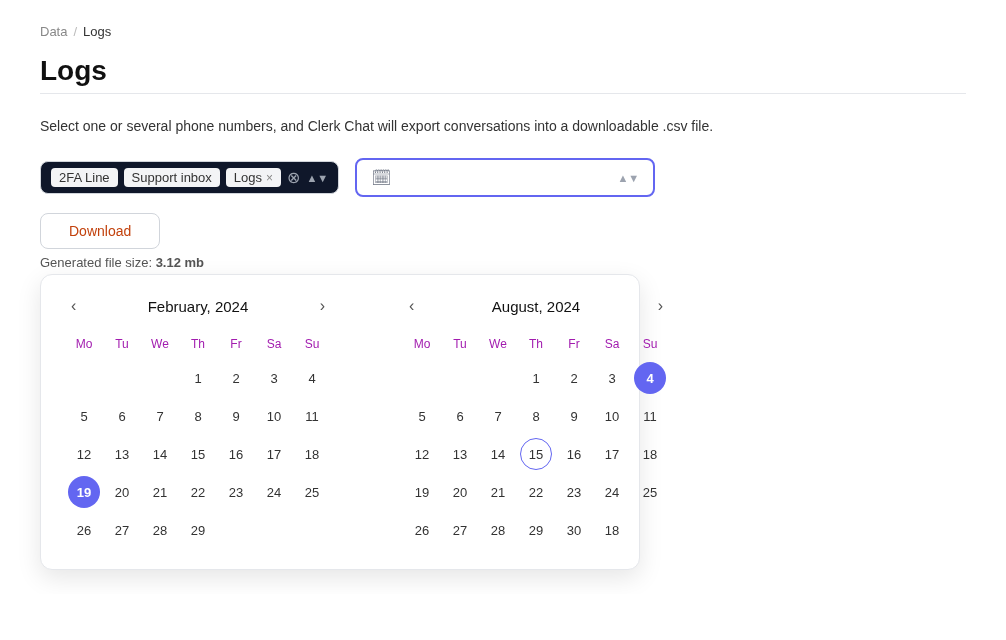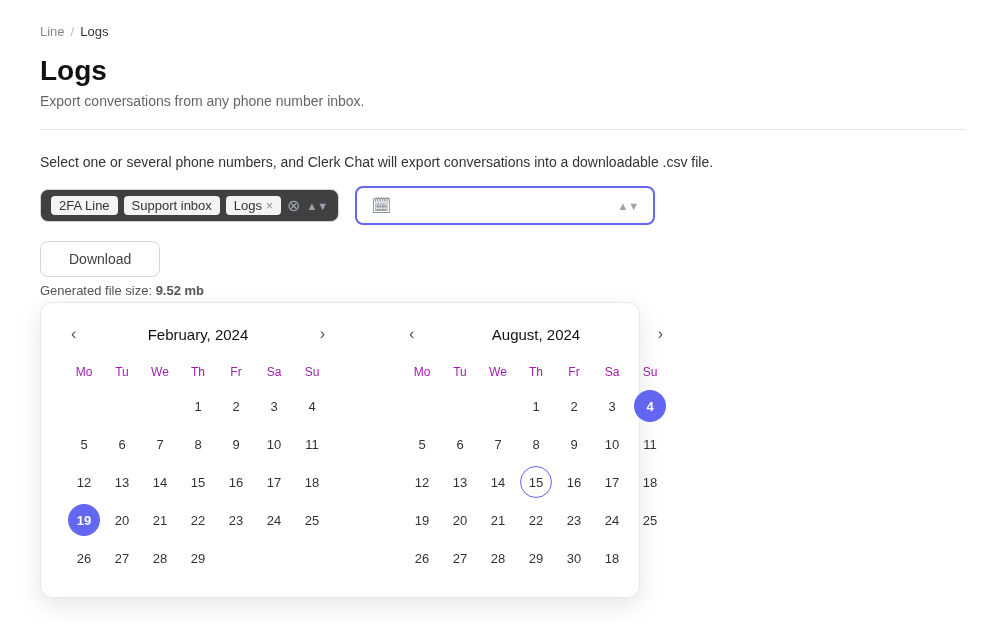--- a/index.html
+++ b/index.html
@@ -34,36 +34,36 @@
       margin-bottom: 20px;
     }
     .divider {
       border: none;
       border-top: 1px solid #e5e7eb;
       margin-bottom: 24px;
     }
     .description {
       font-size: 14px;
       color: #333;
-      margin-bottom: 16px;
+      margin-bottom: 24px;
     }
     .controls-row {
       display: flex;
       align-items: center;
       gap: 16px;
       margin-bottom: 16px;
     }
     .tags-input {
       display: flex;
       align-items: center;
       gap: 6px;
       border: 1px solid #d1d5db;
       border-radius: 8px;
       padding: 6px 10px;
-      background: #404040;
+      background: #0f172a;
       min-width: 280px;
     }
     .tag {
       background: #f3f4f6;
       border-radius: 4px;
       padding: 2px 8px;
       font-size: 13px;
       color: #333;
       display: flex;
       align-items: center;
@@ -98,21 +98,21 @@
       font-size: 14px;
       color: #333;
     }
     .date-icon { color: #6b7280; font-size: 16px; }
     .date-arrow { margin-left: auto; color: #9ca3af; font-size: 11px; }
     .download-btn {
       border: 1px solid #d1d5db;
       border-radius: 8px;
       padding: 9px 28px;
       background: #fff;
-      color: #404040;
+      color: #c2410c;
       font-size: 14px;
       font-weight: 500;
       cursor: pointer;
       display: inline-block;
     }
     .file-size {
       font-size: 13px;
       color: #555;
       margin-top: 6px;
     }
@@ -198,27 +198,26 @@
       position: relative;
       margin-top: 0;
     }
   </style>
 </head>
 <body>
 
 <div class="page">
 
   <div class="breadcrumb">
-    <span style="cursor:pointer;">Line</span>
+    <span style="cursor:pointer;">Data</span>
     <span class="breadcrumb-sep">/</span>
     <span class="breadcrumb-current">Logs</span>
   </div>
 
   <h1 class="page-title">Logs</h1>
-  <p class="page-subtitle">Export conversations from any phone number inbox.</p>
 
   <hr class="divider">
 
   <p class="description">Select one or several phone numbers, and Clerk Chat will export conversations into a downloadable .csv file.</p>
 
   <div class="controls-row">
 
     <div class="tags-input">
       <span class="tag">
         <span>2FA Line</span>
@@ -237,21 +236,21 @@
     <div class="date-picker-input">
       <span class="date-icon">🗓</span>
       <span class="date-arrow">▲▼</span>
     </div>
   </div>
 
   <div class="left-section">
     <button class="download-btn">Download</button>
     <p class="file-size">
       <span>Generated file size:</span>
-      <strong>9.52 mb</strong>
+      <strong>3.12 mb</strong>
     </p>
   </div>
 
   <div class="calendar-area">
     <div class="calendar-dropdown">
 
       <div class="calendar-panel">
         <div class="cal-header">
           <button class="cal-nav-btn">‹</button>
           <span class="cal-month-label">February, 2024</span>

